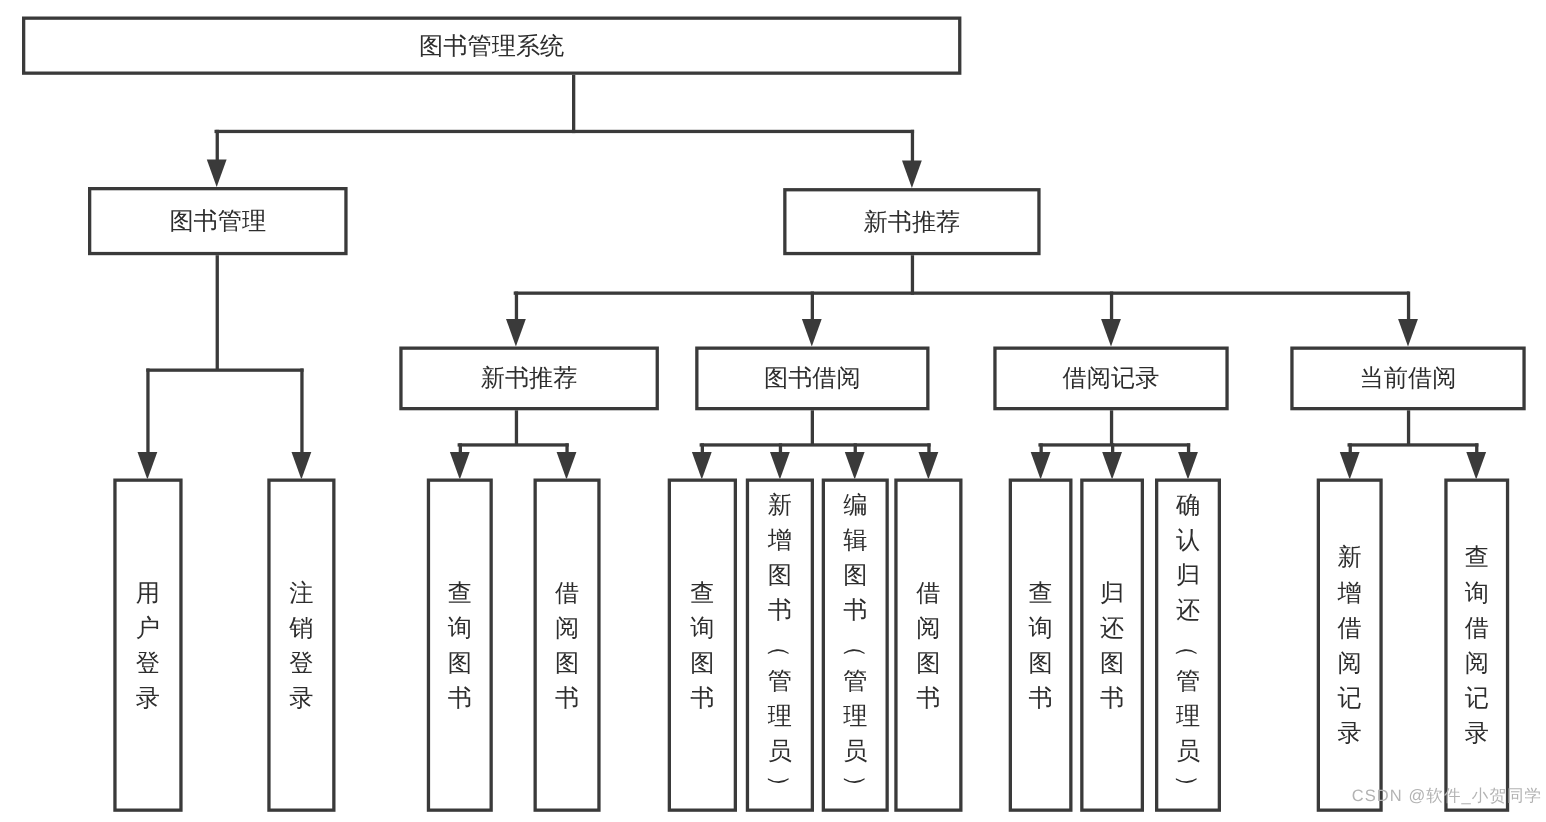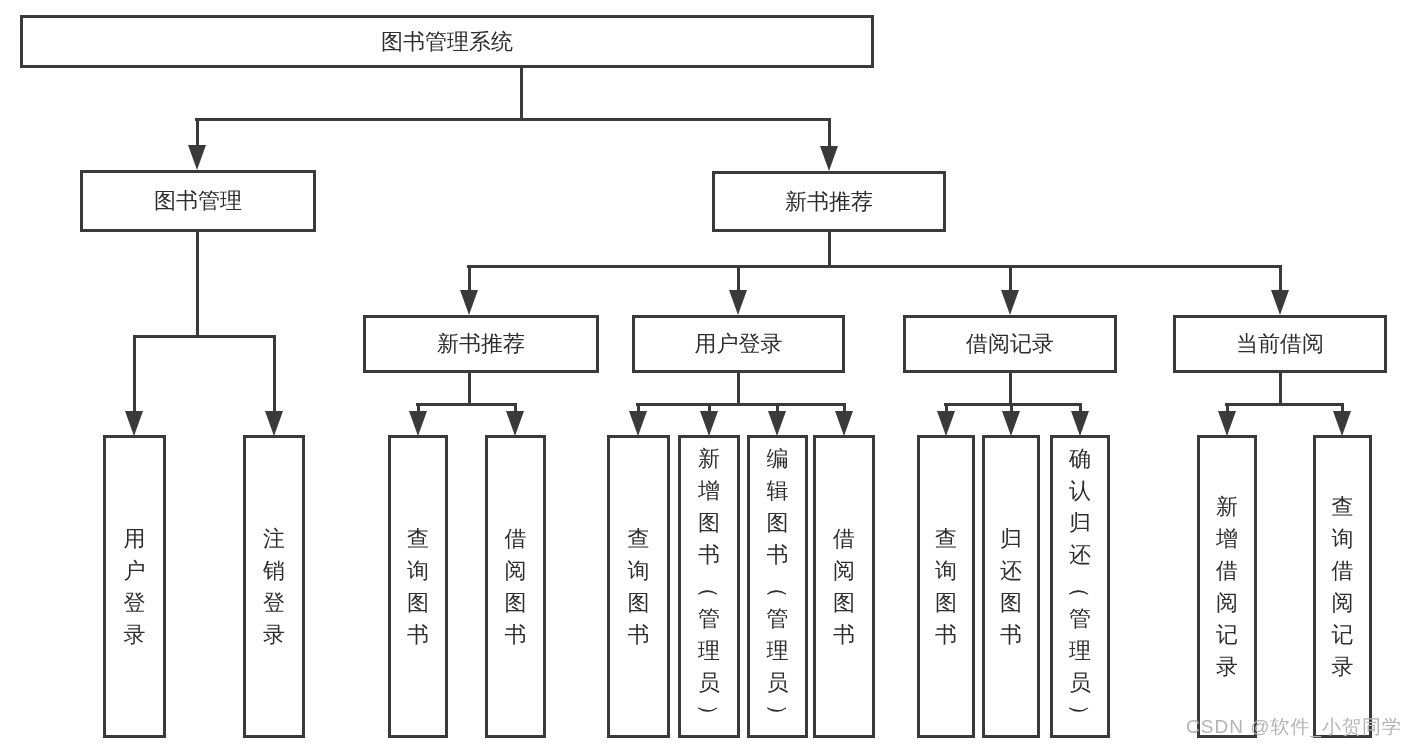--- a/index.html
+++ b/index.html
@@ -11,21 +11,21 @@
        font-size:22px;color:var(--text);}
   .leaf{top:435px;height:303px;}
   .vtext{display:flex;flex-direction:column;align-items:center;justify-content:center;
          height:100%;width:100%;gap:10px;font-size:22px;color:var(--text);}
   .vtext span{line-height:1;height:22px;display:flex;align-items:center;justify-content:center;}
   .vtext .rot{transform:rotate(90deg);}
   .vl,.sh{position:absolute;width:3px;background:var(--line);}
   .hl{position:absolute;height:3px;background:var(--line);}
   .ar{position:absolute;width:0;height:0;border-left:9px solid transparent;
       border-right:9px solid transparent;border-top:25px solid var(--line);}
-  .wm{position:absolute;top:714px;right:3px;font-size:19px;color:#b3b3b3;z-index:10;
+  .wm{position:absolute;top:714px;right:3px;font-size:15px;color:#b3b3b3;z-index:10;
       letter-spacing:1px;white-space:nowrap;}
   
   #b-root{left:20px;top:15px;width:854px;height:53px;}
   #b-ul{left:80px;top:170px;width:236px;height:62px;}
   #b-bm{left:712px;top:171px;width:234px;height:61px;}
   #b-l31{left:363px;top:315px;width:236px;height:58px;}
   #b-l32{left:632px;top:315px;width:213px;height:58px;}
   #b-l33{left:903px;top:315px;width:214px;height:58px;}
   #b-l34{left:1173px;top:315px;width:214px;height:58px;}
   #b-f1{left:103px;width:63px;}  #b-f2{left:243px;width:62px;}
@@ -137,21 +137,21 @@
   <div class="ar" id="a-d10"></div>
   <div class="sh" id="s-d11"></div>
   <div class="ar" id="a-d11"></div>
 
   <div class="box" id="b-root">图书管理系统</div>
 
   <div class="box" id="b-ul">图书管理</div>
   <div class="box" id="b-bm">新书推荐</div>
 
   <div class="box" id="b-l31">新书推荐</div>
-  <div class="box" id="b-l32">用户登录</div>
+  <div class="box" id="b-l32">图书借阅</div>
   <div class="box" id="b-l33">借阅记录</div>
   <div class="box" id="b-l34">当前借阅</div>
 
   <div class="box leaf" id="b-f1">
     <div class="vtext">
         <span>用</span>
         <span>户</span>
         <span>登</span>
         <span>录</span>
       </div>

